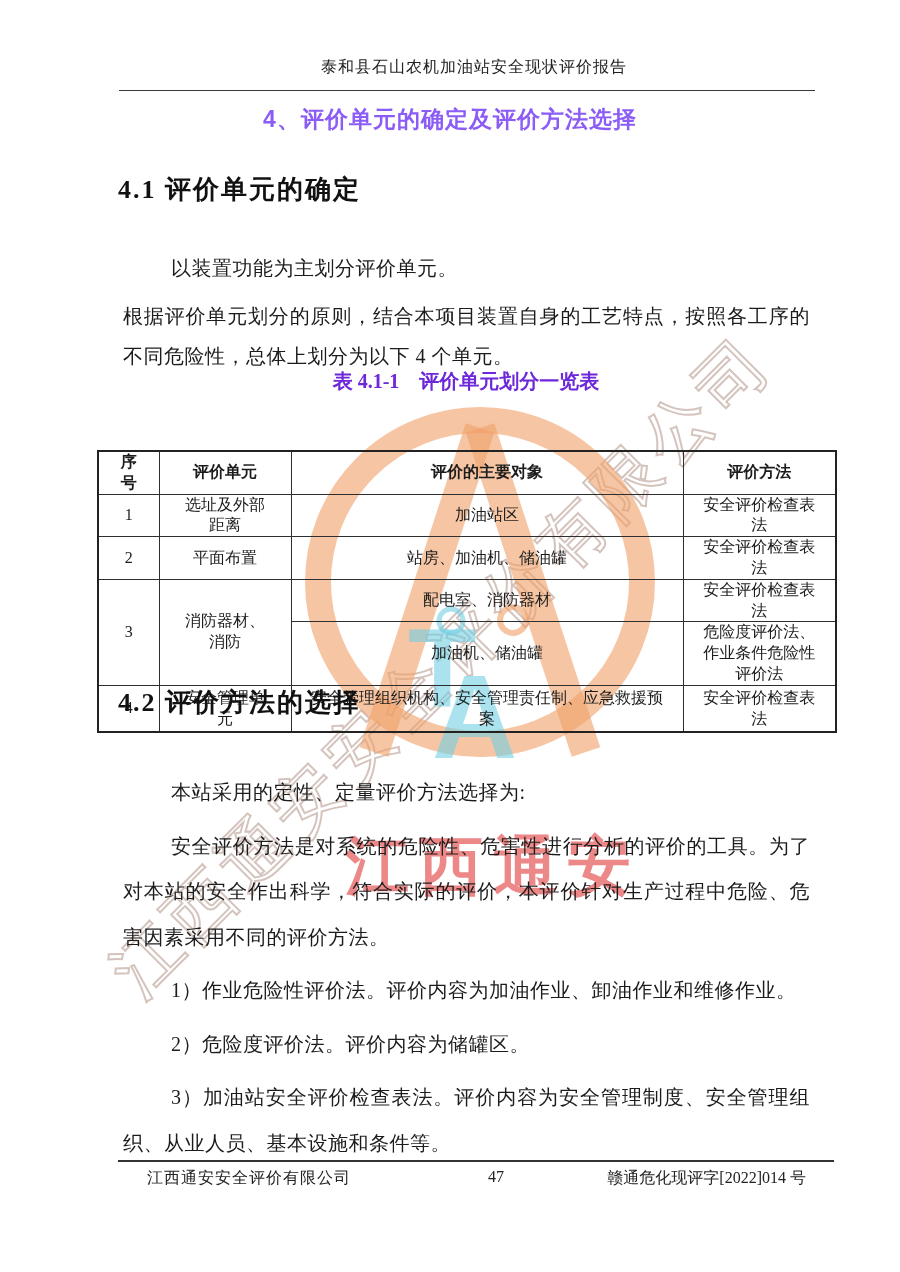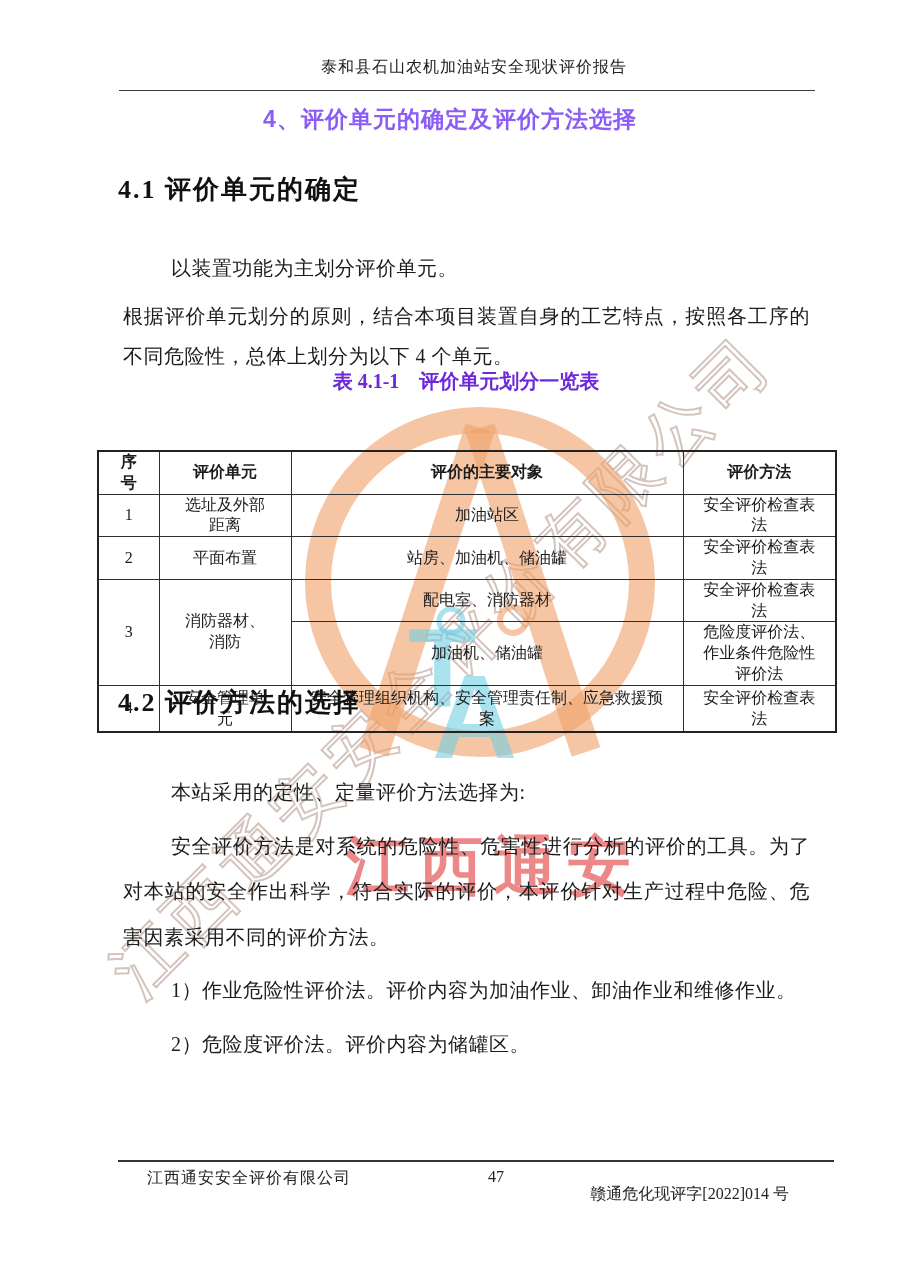--- a/index.html
+++ b/index.html
@@ -65,21 +65,21 @@
   .r-2{height:28px;}
   .r-3a{height:23px;}
   .r-3b{height:45px;}
   .r-4{height:47px;}
   .footer-rule{
     position:absolute;top:1160px;left:118px;width:716px;
     border-top:2px solid #333;
   }
   .footer-company{position:absolute;top:1168px;left:147px;font-size:16px;color:#222;letter-spacing:1px;}
   .footer-page{position:absolute;top:1168px;left:488px;font-size:16px;color:#222;}
-  .footer-doc{position:absolute;top:1168px;right:111px;font-size:16px;color:#222;margin-top:16px;}
+  .footer-doc{position:absolute;top:1168px;right:94px;font-size:16px;color:#222;}
 </style>
 </head>
 <body>
 
 <div class="page">
 
   <svg class="watermark" viewBox="0 0 900 1272" xmlns="http://www.w3.org/2000/svg" aria-hidden="true">
 
     <g transform="rotate(-45 140 1000)">
       <text x="140" y="1000" font-size="68" letter-spacing="7" font-family="Liberation Serif, DejaVu Serif, serif" fill="none" stroke="#b09486" stroke-opacity="0.55" stroke-width="2">江西通安安全评价有限公司</text>
@@ -163,20 +163,21 @@
     </tbody>
       </table>
 
     <div class="section-heading sec-42">4.2 评价方法的选择</div>
 
     <div class="textblock tb-lower">
       <p class="indent">本站采用的定性、定量评价方法选择为:</p>
       <p class="indent">安全评价方法是对系统的危险性、危害性进行分析的评价的工具。为了对本站的安全作出科学，符合实际的评价，本评价针对生产过程中危险、危害因素采用不同的评价方法。</p>
       <p class="indent">1）作业危险性评价法。评价内容为加油作业、卸油作业和维修作业。</p>
       <p class="indent">2）危险度评价法。评价内容为储罐区。</p>
+      <p class="indent">3）加油站安全评价检查表法。评价内容为安全管理制度、安全管理组织、从业人员、基本设施和条件等。</p>
     </div>
 
     <div class="footer-rule"></div>
     <div class="footer-company">江西通安安全评价有限公司</div>
     <div class="footer-page">47</div>
     <div class="footer-doc">赣通危化现评字[2022]014 号</div>
   </div>
 </div>
 
 </body></html>

